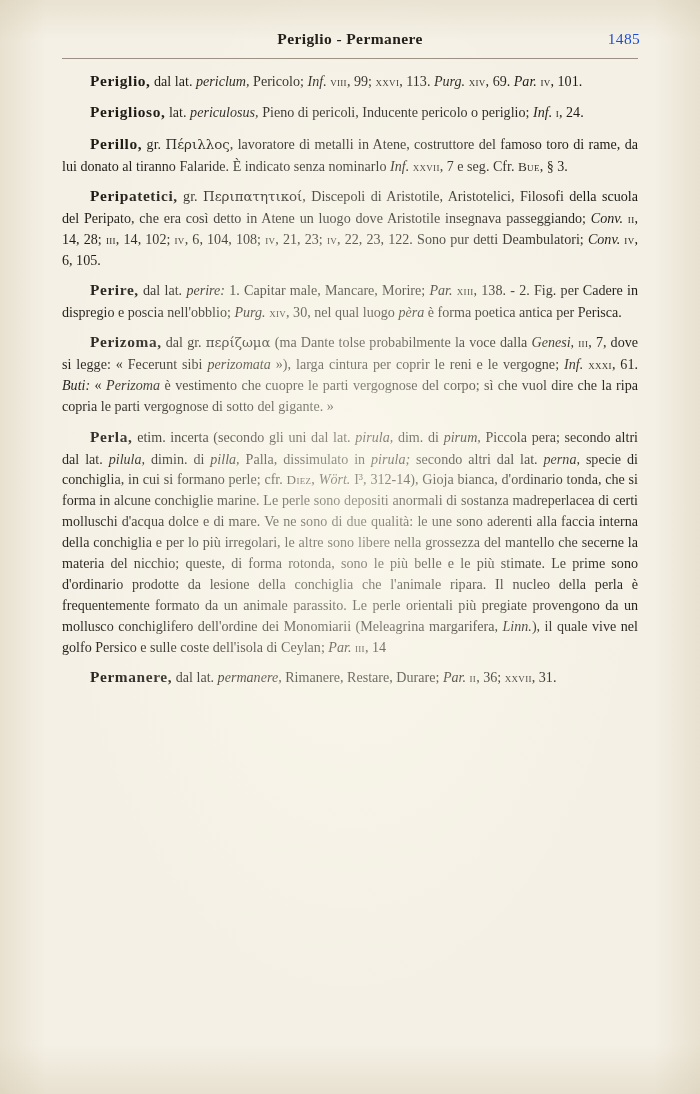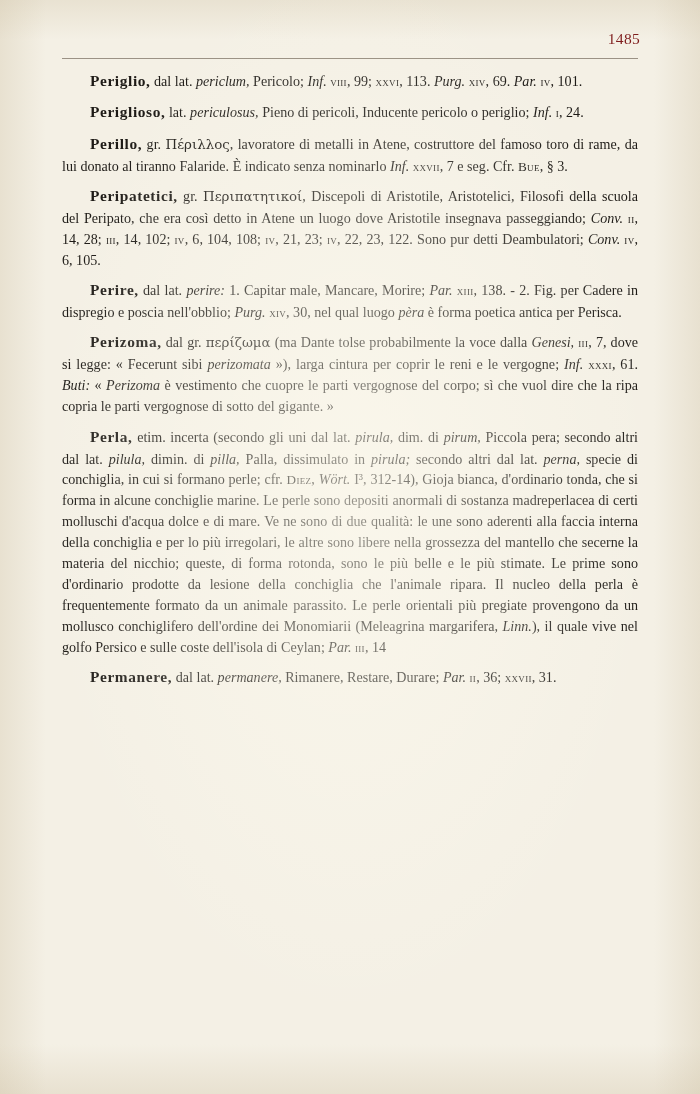--- a/index.html
+++ b/index.html
@@ -46,21 +46,21 @@
     font-weight: bold;
     font-size: 15.5px;
     letter-spacing: 0.4px;
     color: #23201b;
   }
   .folio {
     position: absolute;
     right: -2px;
     top: 30px;
     font-size: 15.5px;
-    color: #7f1d1d;
+    color: #1d4ed8;
     letter-spacing: 0.3px;
   }
   .rule {
     margin-top: 12px;
     border: 0;
     border-top: 1px solid #7d7364;
     height: 0;
     opacity: 0.75;
   }
   .body {
@@ -92,20 +92,21 @@
     font-family: "DejaVu Serif", serif;
     font-size: 13.4px;
   }
 </style>
 </head>
 <body>
 
 <div class="page">
 
   <div class="header">
+    <div class="head-title">Periglio - Permanere</div>
     <div class="folio">1485</div>
   </div>
 
   <hr class="rule">
 
   <div class="body">
     <div id="entries-container">
         <p class="entry"><span class="hw">Periglio,</span><span> dal lat. </span><span class="it">periclum,</span><span> Pericolo; </span><span class="it">Inf.</span><span> </span><span class="sc">viii</span><span>, 99; </span><span class="sc">xxvi</span><span>, 113. </span><span class="it">Purg.</span><span> </span><span class="sc">xiv</span><span>, 69. </span><span class="it">Par.</span><span> </span><span class="sc">iv</span><span>, 101.</span></p>
         <p class="entry"><span class="hw">Periglioso,</span><span> lat. </span><span class="it">periculosus,</span><span> Pieno di pericoli, Inducente pericolo o periglio; </span><span class="it">Inf.</span><span> </span><span class="sc">i</span><span>, 24.</span></p>
         <p class="entry"><span class="hw">Perillo,</span><span> gr. </span><span class="gr">Πέριλλος</span><span>, lavoratore di metalli in Atene, costruttore del famoso toro di rame, da lui donato al tiranno Falaride. È indicato senza nominarlo </span><span class="it">Inf.</span><span> </span><span class="sc">xxvii</span><span>, 7 e seg. Cfr. </span><span class="sc">Bue</span><span>, § 3.</span></p>

